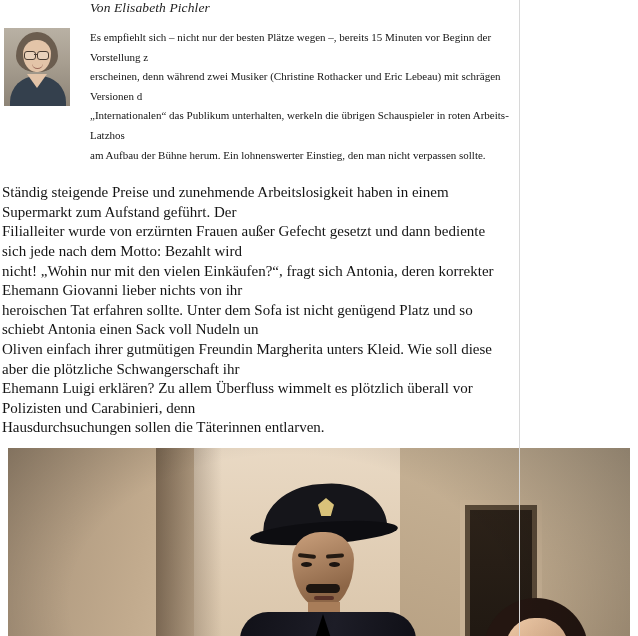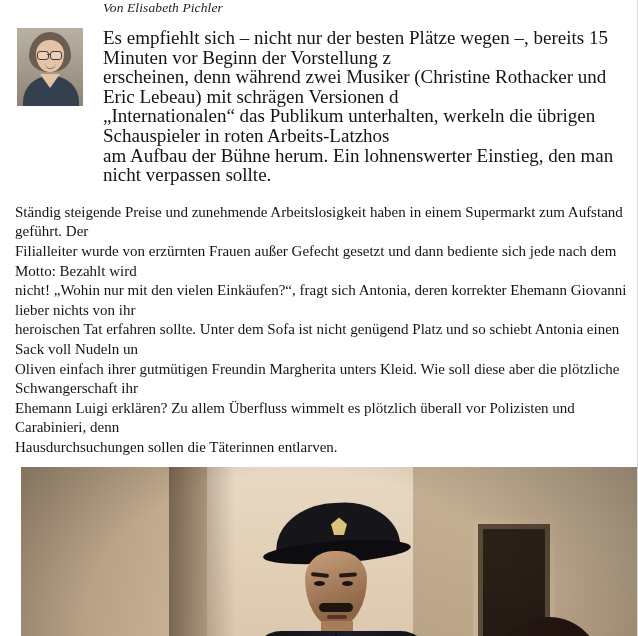--- a/index.html
+++ b/index.html
@@ -9,24 +9,24 @@
   }
   body {
     width: 638px;
     height: 636px;
     overflow: hidden;
     font-family: "Liberation Serif", serif;
     color: #1a1a1a;
   }
   .page {
     position: relative;
-    width: 638px;
+    width: 520px;
     height: 636px;
     box-sizing: border-box;
-    padding: 0 8px 0 13px;
+    padding: 0 8px 0 0;
   }
   
   .page::after {
     content: "";
     position: absolute;
     top: 0;
     right: 0;
     width: 1px;
     height: 636px;
     background: #d8d8d8;
@@ -137,21 +137,21 @@
   p.body-text {
     margin: 0 0 12px 0;
     font-size: 15px;
     line-height: 19.6px;
     text-align: left;
     white-space: pre-wrap;
     color: #141414;
   }
   p.intro-text {
     margin: 12px 0 12px 90px;
-    font-size: 19px;
+    font-size: 11px;
     line-height: 19.6px;
     white-space: pre-wrap;
     color: #141414;
   }
   p.second-text {
     margin: 18px 0 10px 0;
     padding-left: 2px;
   }
 
   .photo-figure {

